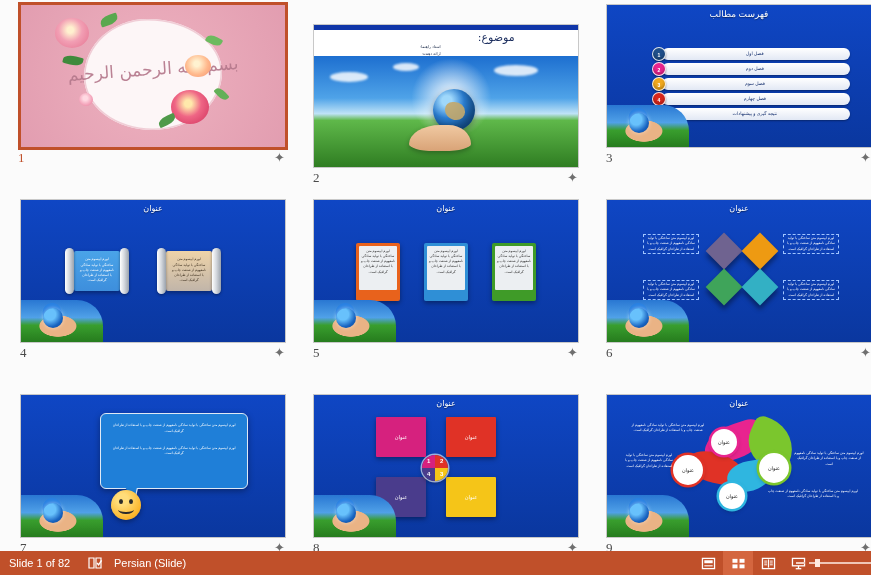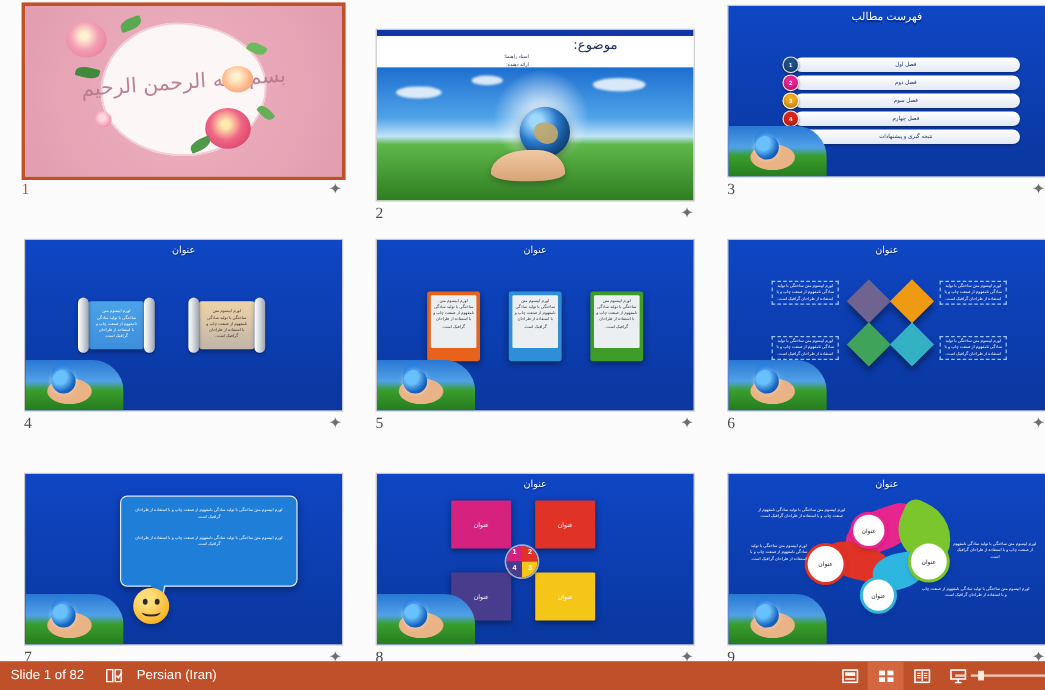--- a/index.html
+++ b/index.html
@@ -513,21 +513,21 @@
     <span class="sb-left">Slide 1 of 82</span>
 
     <span class="sb-spell">
       <svg viewBox="0 0 16 14" width="16" height="14">
         <path d="M1 2 h5 v10 h-5 z" fill="none" stroke="#fff" stroke-width="1.2"></path>
         <path d="M8 2 h5 v10 h-5 z" fill="none" stroke="#fff" stroke-width="1.2"></path>
         <path d="M9 7 l1.6 1.8 L13.6 4.4" fill="none" stroke="#fff" stroke-width="1.4"></path>
       </svg>
     </span>
 
-    <span class="sb-lang">Persian (Iran)</span>
+    <span class="sb-lang">Persian (Slide)</span>
 
     <div class="views">
       <div class="vbtn">
         <svg viewBox="0 0 16 14" width="15" height="13">
           <rect x="1.5" y="1.5" width="13" height="11" fill="none" stroke="#fff" stroke-width="1.4"></rect>
           <rect x="3.5" y="3.5" width="9" height="3.2" fill="#fff"></rect>
           <line x1="3.5" y1="9.5" x2="12.5" y2="9.5" stroke="#fff" stroke-width="1.2"></line>
         </svg>
       </div>
       <div class="vbtn active">

